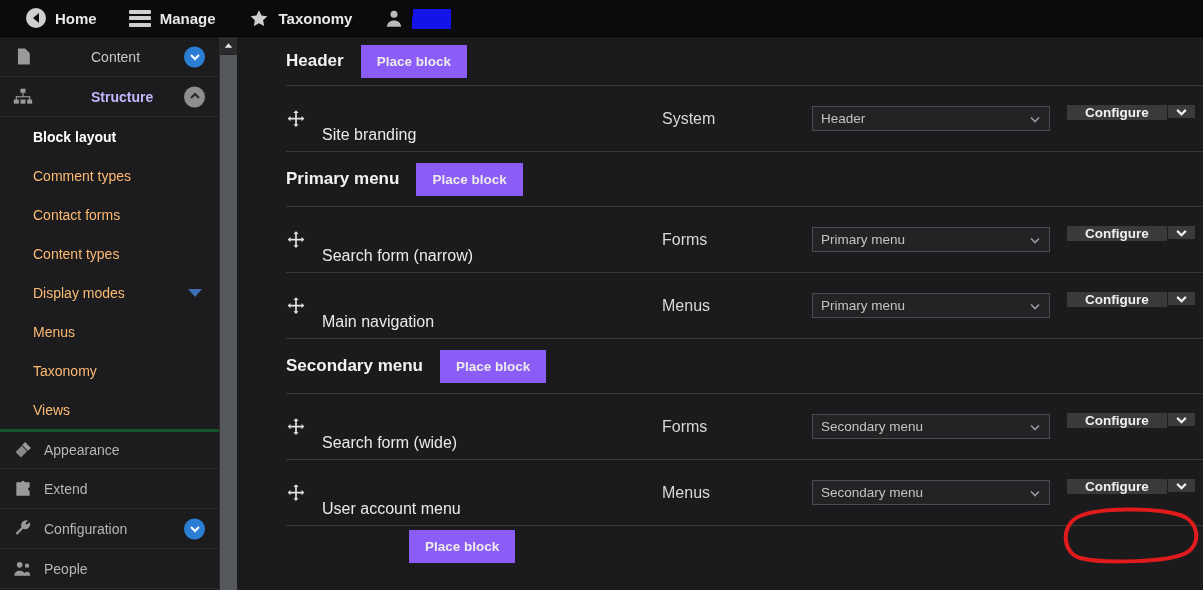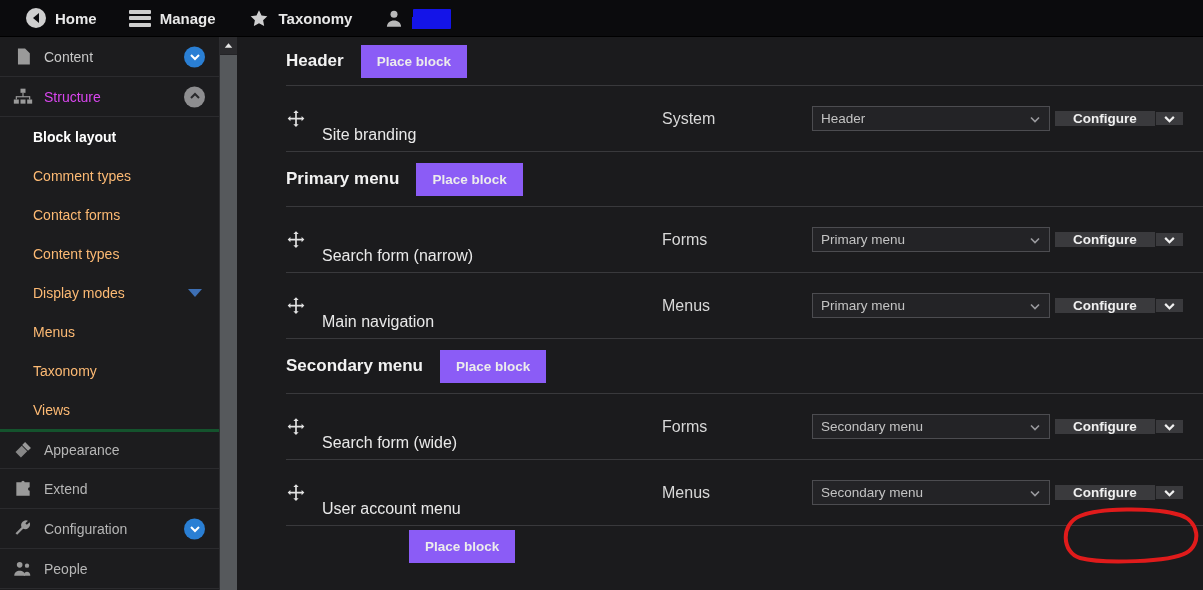--- a/index.html
+++ b/index.html
@@ -56,22 +56,22 @@
     overflow: hidden;
   }
   .nav-row {
     position: relative; height: 40px;
     display: flex; align-items: center;
     padding: 0 12px 0 12px;
     border-bottom: 1px solid #2b2b2e;
     color: #b6b6b6; font-size: 14px;
     cursor: pointer;
   }
-  .nav-row.top { color: #c8c8c8; }
-  .nav-row.active-section { color: #d946ef; font-weight: normal; }
+  .nav-row.top { color: #c8c8c8; gap: 47px; }
+  .nav-row.active-section { color: #c4b5fd; font-weight: bold; }
   .nav-ic { width: 22px; height: 22px; flex: 0 0 auto; margin-right: 10px;
     display: flex; align-items: center; justify-content: center; fill: #9a9a9a; }
   .nav-sub {
     height: 39px; display: flex; align-items: center;
     padding-left: 33px; border: 0;
     color: #fdba74; font-size: 14px; cursor: pointer;
     position: relative;
   }
   .nav-sub.current { color: #ffffff; font-weight: bold; }
   .badge {
@@ -137,21 +137,21 @@
     border: 1px solid #4c4c50; background: #232326;
     display: flex; align-items: center; padding: 0 8px;
     color: #c3c3c3; font-size: 13.5px; cursor: pointer;
   }
   .select .chev {
     position: absolute; right: 8px; top: 50%; transform: translateY(-50%);
     width: 12px; height: 12px; fill: none; stroke: #9a9a9e; stroke-width: 1.6;
   }
 
   .split-btn {
-    display: flex; align-items: center; height: 28px; margin-left: 5px;
+    display: flex; align-items: flex-start; height: 28px; margin-left: 17px;
     flex: 0 0 auto; cursor: pointer;
   }
   .split-main {
     background: #3a3a3d; color: #f0f0f0;
     font-size: 13.5px; font-weight: bold;
     display: flex; align-items: center; justify-content: center;
     padding: 0 18px; border: 0;
     font-family: "Liberation Sans", sans-serif;
   }
   .split-arrow {

